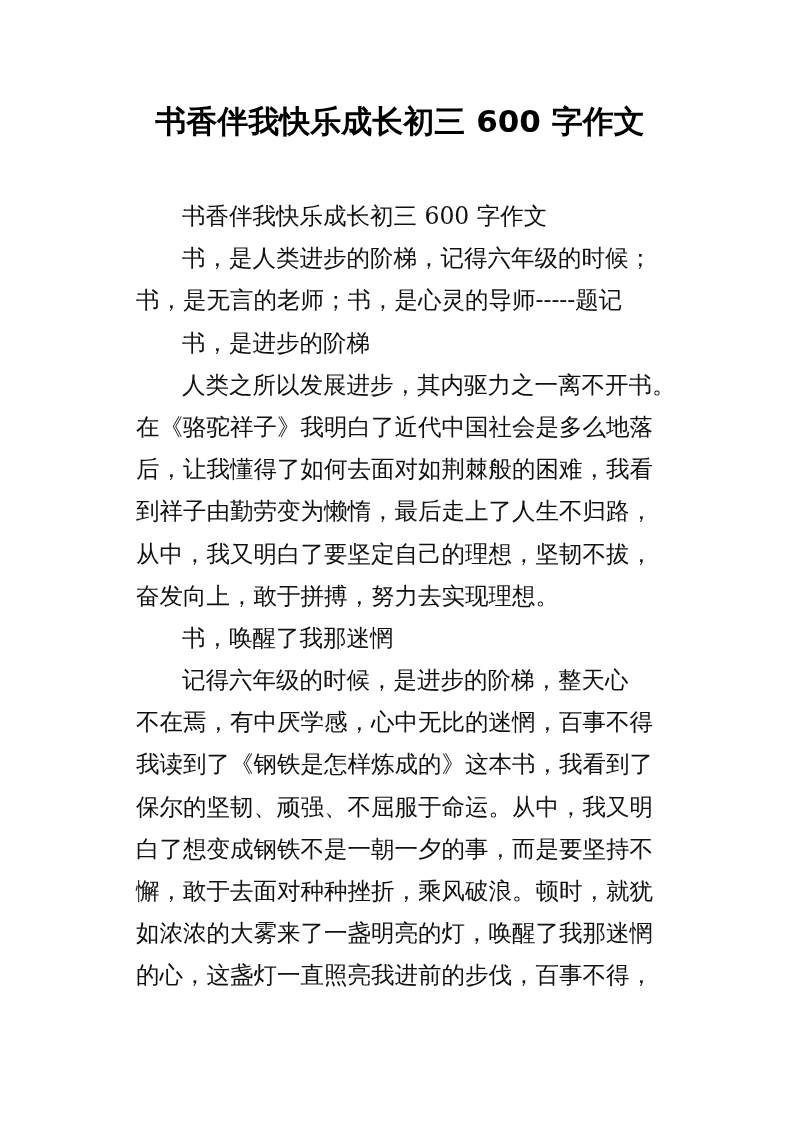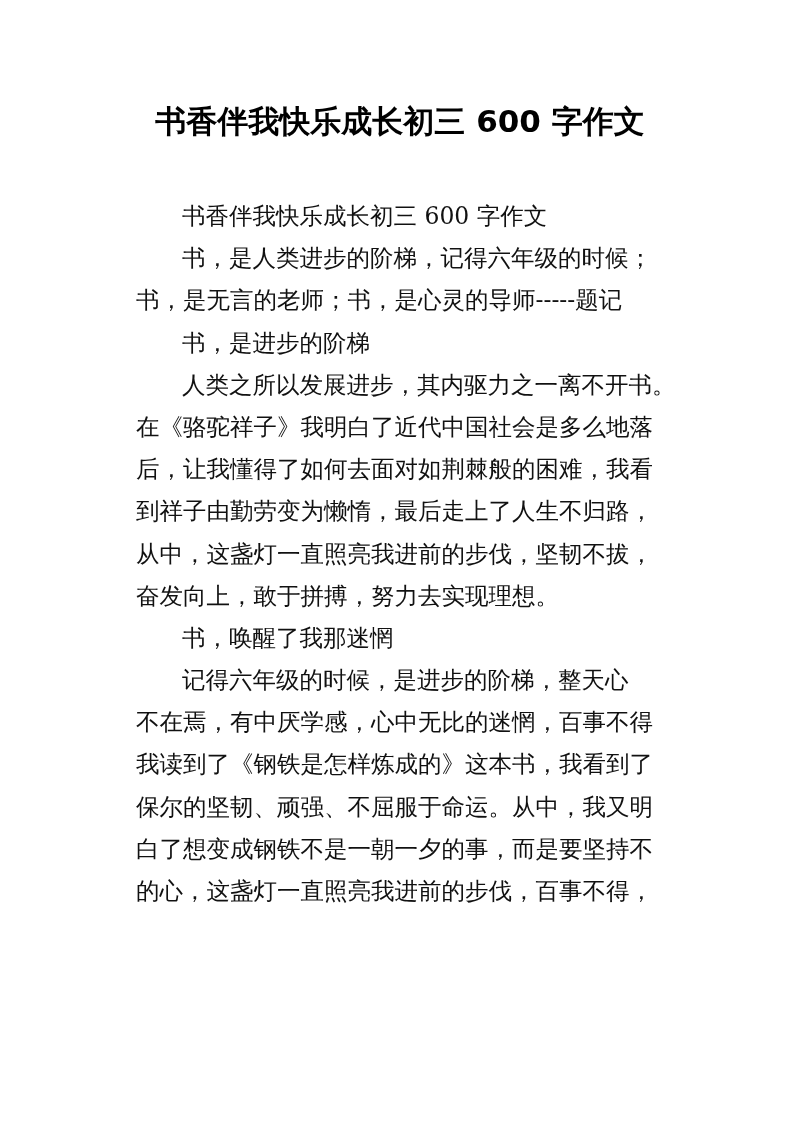--- a/index.html
+++ b/index.html
@@ -23,23 +23,25 @@
   <div class="title">书香伴我快乐成长初三 600 字作文</div>
   <div class="body">
     <div class="line indent">书香伴我快乐成长初三 600 字作文</div>
     <div class="line indent">书，是人类进步的阶梯，记得六年级的时候；</div>
     <div class="line">书，是无言的老师；书，是心灵的导师-----题记</div>
     <div class="line indent">书，是进步的阶梯</div>
     <div class="line indent">人类之所以发展进步，其内驱力之一离不开书。</div>
     <div class="line">在《骆驼祥子》我明白了近代中国社会是多么地落</div>
     <div class="line">后，让我懂得了如何去面对如荆棘般的困难，我看</div>
     <div class="line">到祥子由勤劳变为懒惰，最后走上了人生不归路，</div>
-    <div class="line">从中，这盏灯一直照亮我进前的步伐，坚韧不拔，</div>
+    <div class="line">从中，我又明白了要坚定自己的理想，坚韧不拔，</div>
     <div class="line">奋发向上，敢于拼搏，努力去实现理想。</div>
     <div class="line indent">书，唤醒了我那迷惘</div>
     <div class="line indent">记得六年级的时候，是进步的阶梯，整天心</div>
     <div class="line">不在焉，有中厌学感，心中无比的迷惘，百事不得</div>
     <div class="line">我读到了《钢铁是怎样炼成的》这本书，我看到了</div>
     <div class="line">保尔的坚韧、顽强、不屈服于命运。从中，我又明</div>
     <div class="line">白了想变成钢铁不是一朝一夕的事，而是要坚持不</div>
+    <div class="line">懈，敢于去面对种种挫折，乘风破浪。顿时，就犹</div>
+    <div class="line">如浓浓的大雾来了一盏明亮的灯，唤醒了我那迷惘</div>
     <div class="line">的心，这盏灯一直照亮我进前的步伐，百事不得，</div>
   </div>
 </div>
 
 </body></html>

